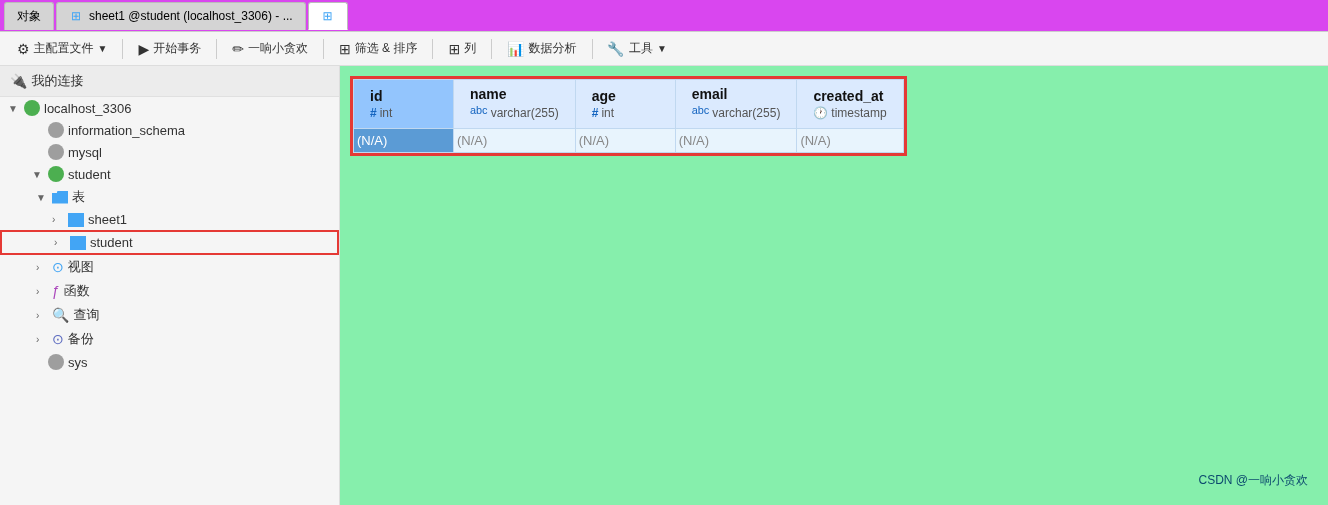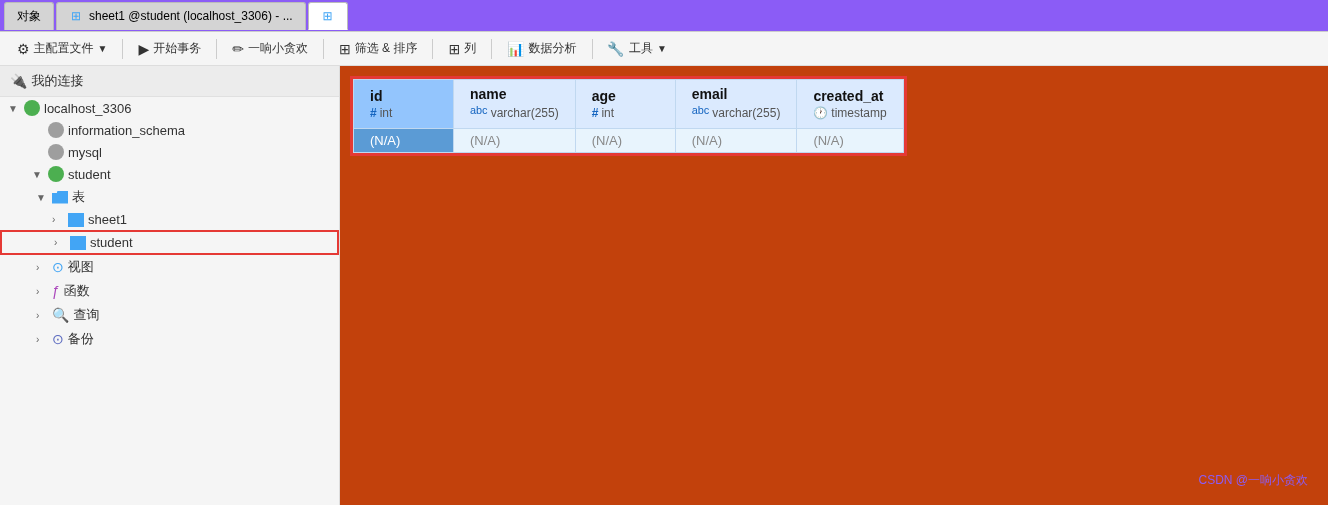--- a/index.html
+++ b/index.html
@@ -10,21 +10,21 @@
       width: 1328px;
       height: 505px;
       overflow: hidden;
       display: flex;
       flex-direction: column;
     }
 
     
     .tab-bar {
       display: flex;
-      background: #8b5cf6;
+      background: #d946ef;
       border-bottom: 1px solid #ccc;
       height: 32px;
       align-items: center;
       padding: 0 4px;
       gap: 2px;
     }
     .tab {
       display: flex;
       align-items: center;
       padding: 0 12px;
@@ -174,21 +174,21 @@
     }
     .icon-backup {
       color: #5c6bc0;
       font-size: 14px;
       margin-right: 4px;
     }
 
     
     .content-area {
       flex: 1;
-      background: #c2410c;
+      background: #86efac;
       overflow: auto;
       padding: 10px;
     }
 
     
     .data-table-wrapper {
       border: 3px solid #e53935;
       display: inline-block;
     }
     .data-table {
@@ -214,38 +214,38 @@
       color: #555;
       display: flex;
       align-items: center;
       gap: 3px;
       margin-top: 2px;
     }
     .type-hash { color: #1565c0; font-weight: bold; }
     .type-abc { color: #1565c0; font-size: 16px; text-align: center; }
     .type-clock { color: #0288d1; font-size: 12px; }
     .data-table td {
-      padding: 4px 16px;
+      padding: 4px 3px;
       border: 1px solid #c0d8f0;
       font-size: 13px;
       color: #888;
       background: #e8f4fd;
     }
     .data-table td.na-selected {
       background: #5b9bd5;
       color: #fff;
     }
 
     
     .watermark {
       position: fixed;
       bottom: 16px;
       right: 20px;
       font-size: 12px;
-      color: #8b5cf6;
+      color: #0c4a6e;
     }
 
     
     .connection-header {
       padding: 6px 10px;
       font-size: 13px;
       display: flex;
       align-items: center;
       gap: 4px;
       color: #333;
@@ -381,20 +381,25 @@
       <span class="icon-query">🔍</span>
       <span>查询</span>
     </div>
 
     <div class="tree-item tree-indent-2">
       <span class="chevron">›</span>
       <span class="icon-backup">⊙</span>
       <span>备份</span>
     </div>
 
+    <div class="tree-item tree-indent-1">
+      <span class="chevron"> </span>
+      <span class="icon-db-grey"></span>
+      <span>sys</span>
+    </div>
   </div>
 
   <div class="content-area">
     <div class="data-table-wrapper">
       <table class="data-table">
         <thead>
           <tr>
 
             <th class="col-id">
               <div class="col-name">id</div>

